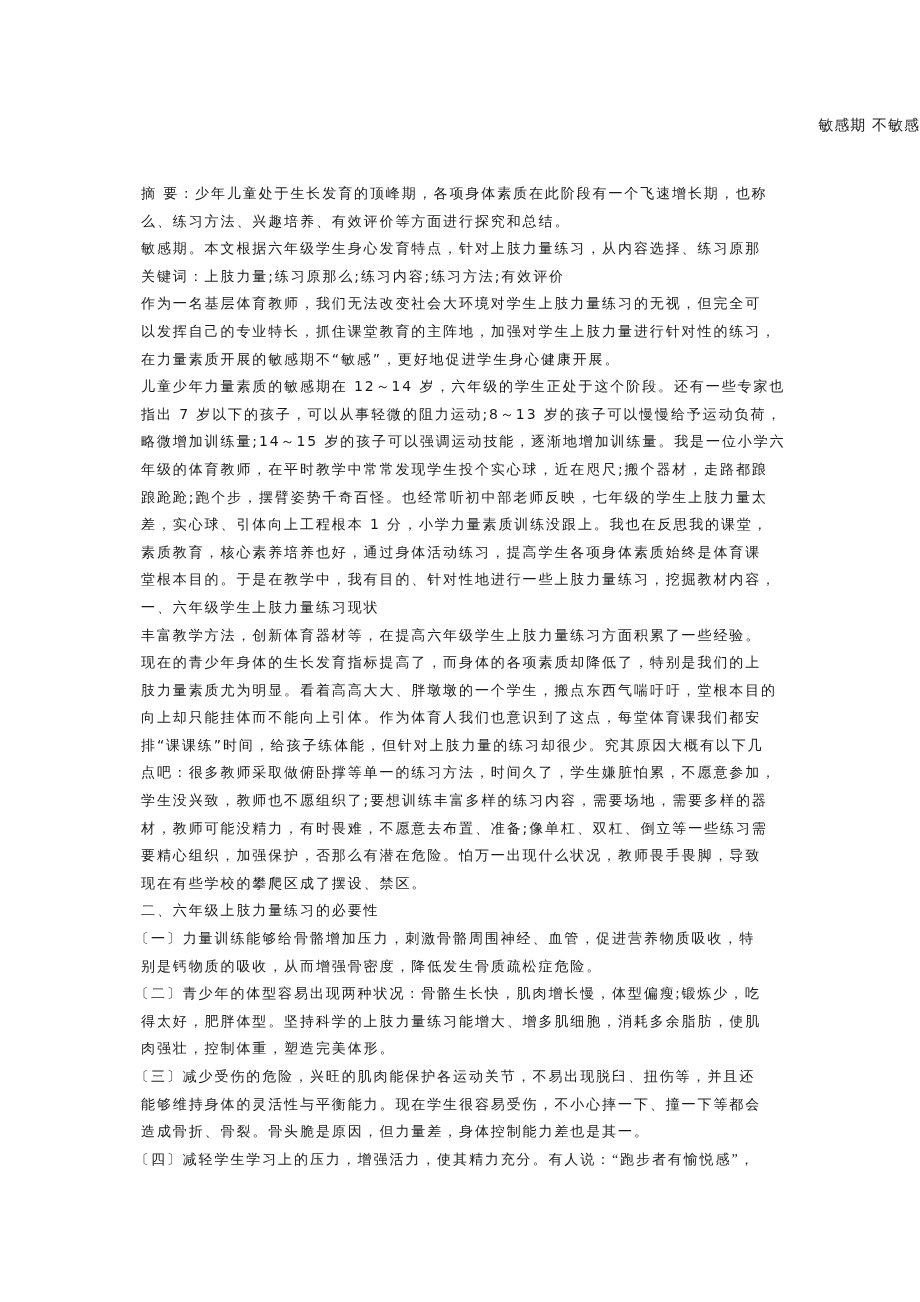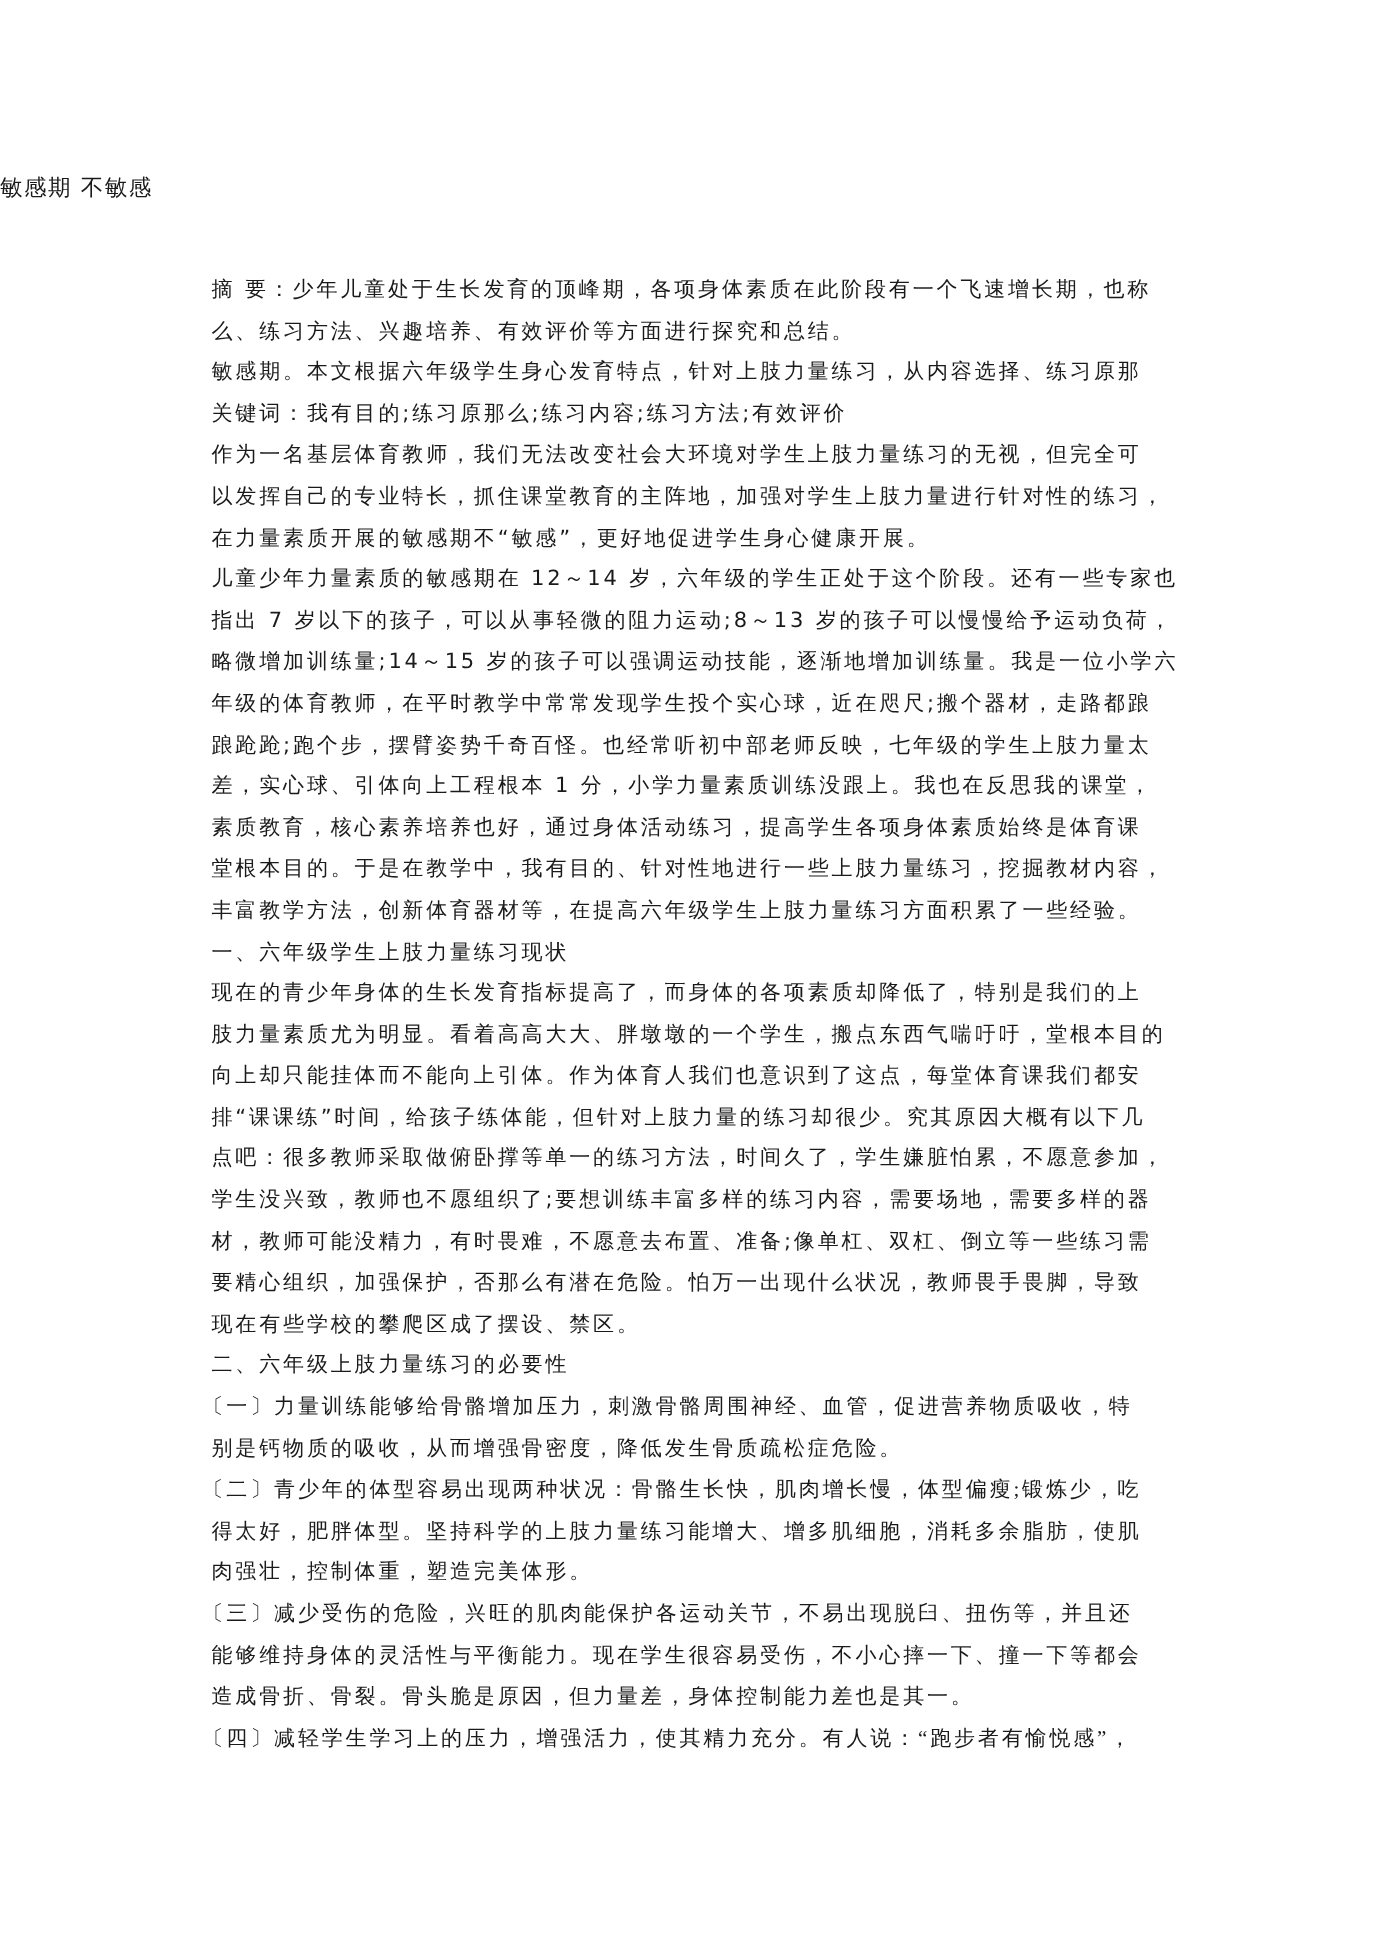--- a/index.html
+++ b/index.html
@@ -1,48 +1,48 @@
 <!DOCTYPE html>
 <html><head>
   <meta charset="utf-8">
   <style>
     html, body { margin: 0; padding: 0; background: #ffffff; }
     body { width: 920px; height: 1302px; position: relative; overflow: hidden;
            font-family: "DejaVu Sans", "Liberation Sans", sans-serif; color: #1a1a1a; }
     .page { position: absolute; left: 0; top: 0; width: 920px; height: 1302px; background: #fff; }
-    .title { position: absolute; top: 114px; left: 0; width: 920px; text-align: left;
+    .title { position: absolute; top: 114px; left: 0; width: 920px; text-align: right;
              font-size: 15px; line-height: 22px; letter-spacing: 1px; }
     .body { position: absolute; top: 180px; left: 141px; width: 650px; }
     .line { font-size: 14px; line-height: 27.6px; height: 27.6px; white-space: nowrap;
             letter-spacing: 1.9px; }
     .line.indent-paren { margin-left: -6px; font-family: Liberation Serif, serif; }
   </style>
 </head>
 <body>
 
 <div class="page">
   <div class="title">敏感期 不敏感</div>
   <div class="body" id="doc-body">
       <div class="line">摘 要：少年儿童处于生长发育的顶峰期，各项身体素质在此阶段有一个飞速增长期，也称</div>
       <div class="line">么、练习方法、兴趣培养、有效评价等方面进行探究和总结。</div>
       <div class="line">敏感期。本文根据六年级学生身心发育特点，针对上肢力量练习，从内容选择、练习原那</div>
-      <div class="line">关键词：我有目的;练习原那么;练习内容;练习方法;有效评价</div>
+      <div class="line">关键词：上肢力量;练习原那么;练习内容;练习方法;有效评价</div>
       <div class="line">作为一名基层体育教师，我们无法改变社会大环境对学生上肢力量练习的无视，但完全可</div>
       <div class="line">以发挥自己的专业特长，抓住课堂教育的主阵地，加强对学生上肢力量进行针对性的练习，</div>
       <div class="line">在力量素质开展的敏感期不“敏感”，更好地促进学生身心健康开展。</div>
       <div class="line">儿童少年力量素质的敏感期在 12～14 岁，六年级的学生正处于这个阶段。还有一些专家也</div>
       <div class="line">指出 7 岁以下的孩子，可以从事轻微的阻力运动;8～13 岁的孩子可以慢慢给予运动负荷，</div>
       <div class="line">略微增加训练量;14～15 岁的孩子可以强调运动技能，逐渐地增加训练量。我是一位小学六</div>
       <div class="line">年级的体育教师，在平时教学中常常发现学生投个实心球，近在咫尺;搬个器材，走路都踉</div>
       <div class="line">踉跄跄;跑个步，摆臂姿势千奇百怪。也经常听初中部老师反映，七年级的学生上肢力量太</div>
       <div class="line">差，实心球、引体向上工程根本 1 分，小学力量素质训练没跟上。我也在反思我的课堂，</div>
       <div class="line">素质教育，核心素养培养也好，通过身体活动练习，提高学生各项身体素质始终是体育课</div>
       <div class="line">堂根本目的。于是在教学中，我有目的、针对性地进行一些上肢力量练习，挖掘教材内容，</div>
+      <div class="line">一、六年级学生上肢力量练习现状</div>
       <div class="line">丰富教学方法，创新体育器材等，在提高六年级学生上肢力量练习方面积累了一些经验。</div>
-      <div class="line">一、六年级学生上肢力量练习现状</div>
       <div class="line">现在的青少年身体的生长发育指标提高了，而身体的各项素质却降低了，特别是我们的上</div>
       <div class="line">肢力量素质尤为明显。看着高高大大、胖墩墩的一个学生，搬点东西气喘吁吁，堂根本目的</div>
       <div class="line">向上却只能挂体而不能向上引体。作为体育人我们也意识到了这点，每堂体育课我们都安</div>
       <div class="line">排“课课练”时间，给孩子练体能，但针对上肢力量的练习却很少。究其原因大概有以下几</div>
       <div class="line">点吧：很多教师采取做俯卧撑等单一的练习方法，时间久了，学生嫌脏怕累，不愿意参加，</div>
       <div class="line">学生没兴致，教师也不愿组织了;要想训练丰富多样的练习内容，需要场地，需要多样的器</div>
       <div class="line">材，教师可能没精力，有时畏难，不愿意去布置、准备;像单杠、双杠、倒立等一些练习需</div>
       <div class="line">要精心组织，加强保护，否那么有潜在危险。怕万一出现什么状况，教师畏手畏脚，导致</div>
       <div class="line">现在有些学校的攀爬区成了摆设、禁区。</div>
       <div class="line">二、六年级上肢力量练习的必要性</div>

